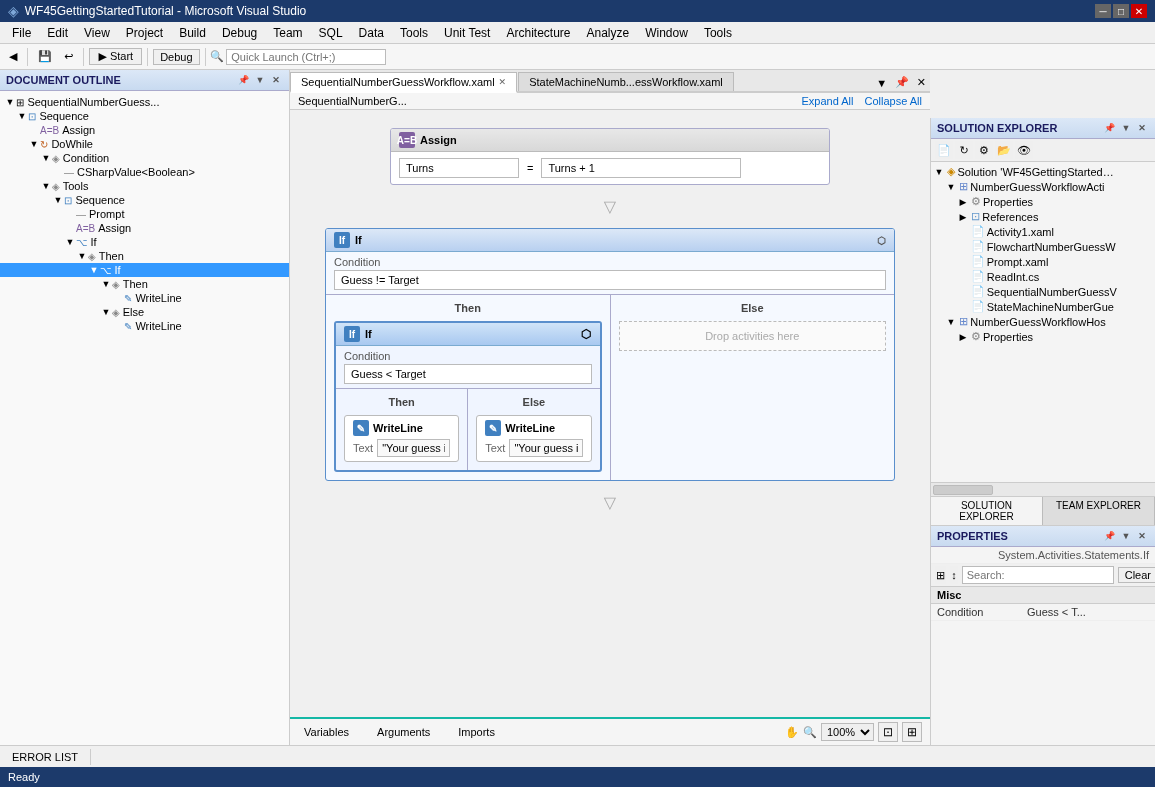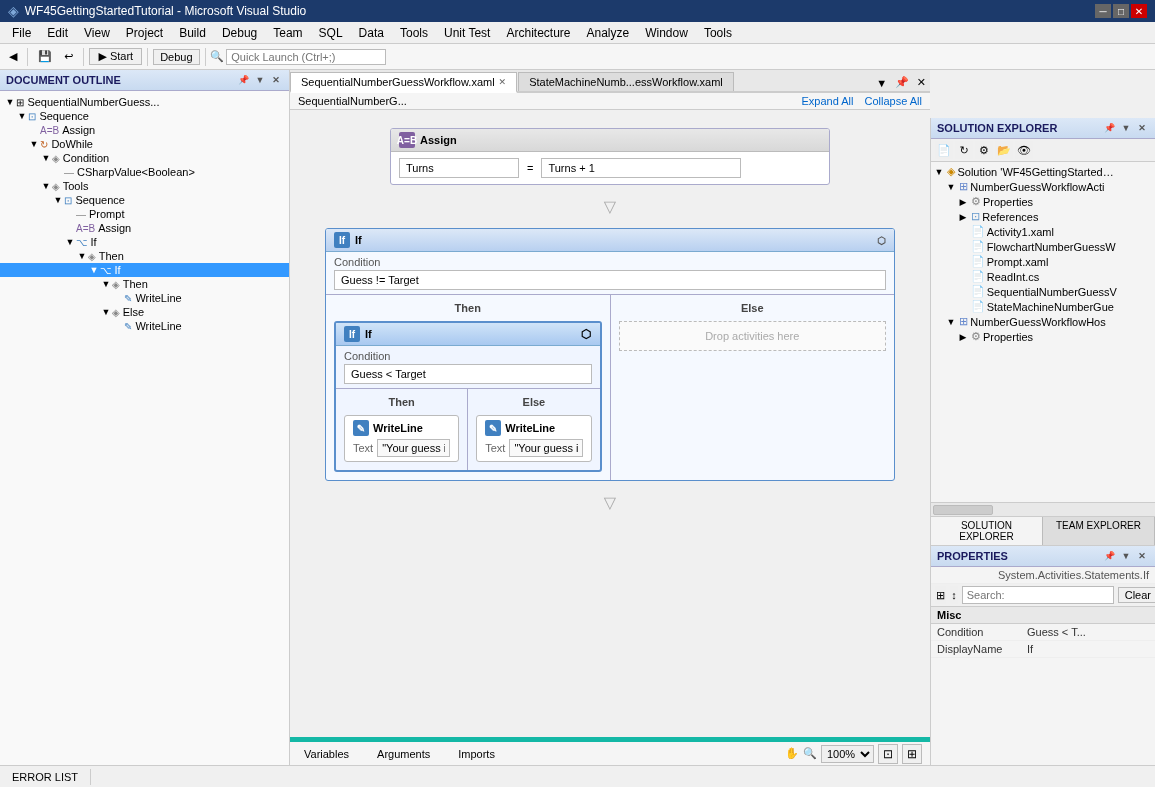--- a/index.html
+++ b/index.html
@@ -118,21 +118,21 @@
     .prop-table td:last-child { color: #333; }
 
     
     #bottom-bar { height: 22px; background: #f0f0f0; border-top: 1px solid #ccc; display: flex; align-items: center; }
     .bottom-tab { padding: 2px 12px; font-size: 11px; cursor: pointer; border-right: 1px solid #ccc; }
 
     
     #status-bar { height: 20px; background: #1c3a6b; color: #fff; font-size: 11px; display: flex; align-items: center; padding: 0 8px; }
 
     
-    #wf-bottom { height: 28px; background: #f5f5f5; border-top: 5px solid #14b8a6; display: flex; align-items: center; padding: 0 8px; gap: 16px; }
+    #wf-bottom { height: 28px; background: #f5f5f5; border-top: 2px solid #14b8a6; display: flex; align-items: center; padding: 0 8px; gap: 16px; }
     .wf-bottom-tab { font-size: 11px; cursor: pointer; padding: 2px 6px; }
     .wf-zoom { margin-left: auto; display: flex; align-items: center; gap: 4px; font-size: 11px; }
     .wf-zoom select { font-size: 11px; border: 1px solid #bbb; padding: 1px; }
     .wf-tool-btn { width: 20px; height: 20px; border: 1px solid #bbb; background: #f0f0f0; display: flex; align-items: center; justify-content: center; cursor: pointer; font-size: 12px; }
 
     .activity-icon { display: inline-flex; align-items: center; justify-content: center; width: 16px; height: 16px; font-size: 10px; color: #fff; border-radius: 2px; }
     .icon-blue { background: #4080c0; }
     .icon-assign { background: #8060a0; }
 
     .scrollbar-h { height: 14px; background: #e8e8e8; border-top: 1px solid #ccc; display: flex; align-items: center; }
@@ -520,28 +520,27 @@
           <input class="prop-search" type="text" placeholder="Search:" style="">
           <button class="prop-clear-btn">Clear</button>
         </div>
         <div class="prop-section-header">Misc</div>
         <table class="prop-table">
           <tbody>
             <tr>
               <td>Condition</td>
               <td>Guess &lt; T...</td>
             </tr>
-            <tr>
-              <td>DisplayName</td>
-              <td>If</td>
-            </tr>
           </tbody>
         </table>
       </div>
     </div>
 
   </div>
 
   <div id="bottom-bar">
     <span class="bottom-tab">ERROR LIST</span>
   </div>
 
+  <div id="status-bar">
+    <span>Ready</span>
+  </div>
 </div>
 
 </body></html>

